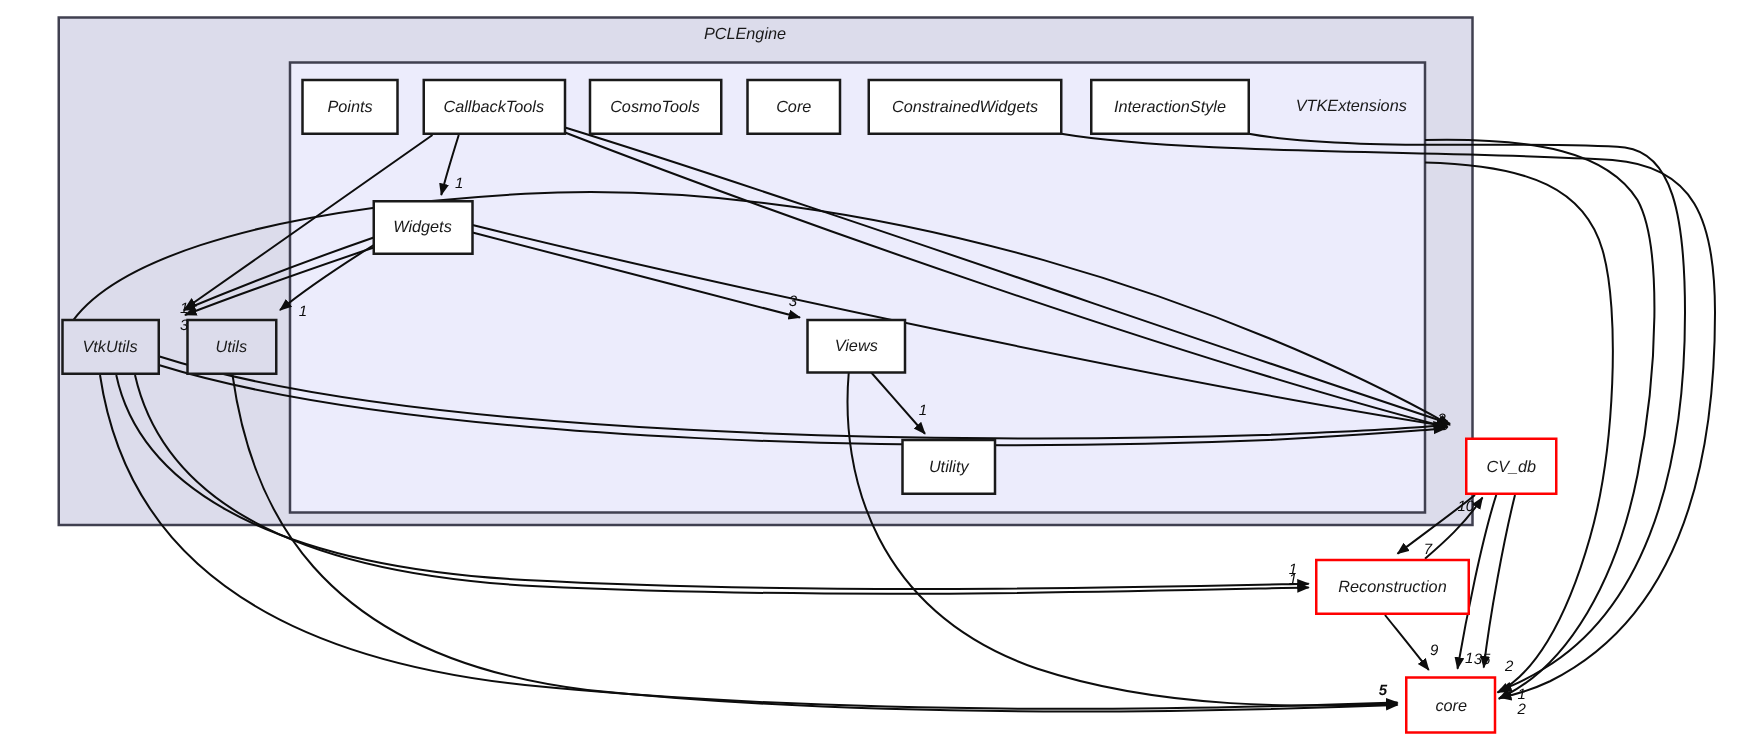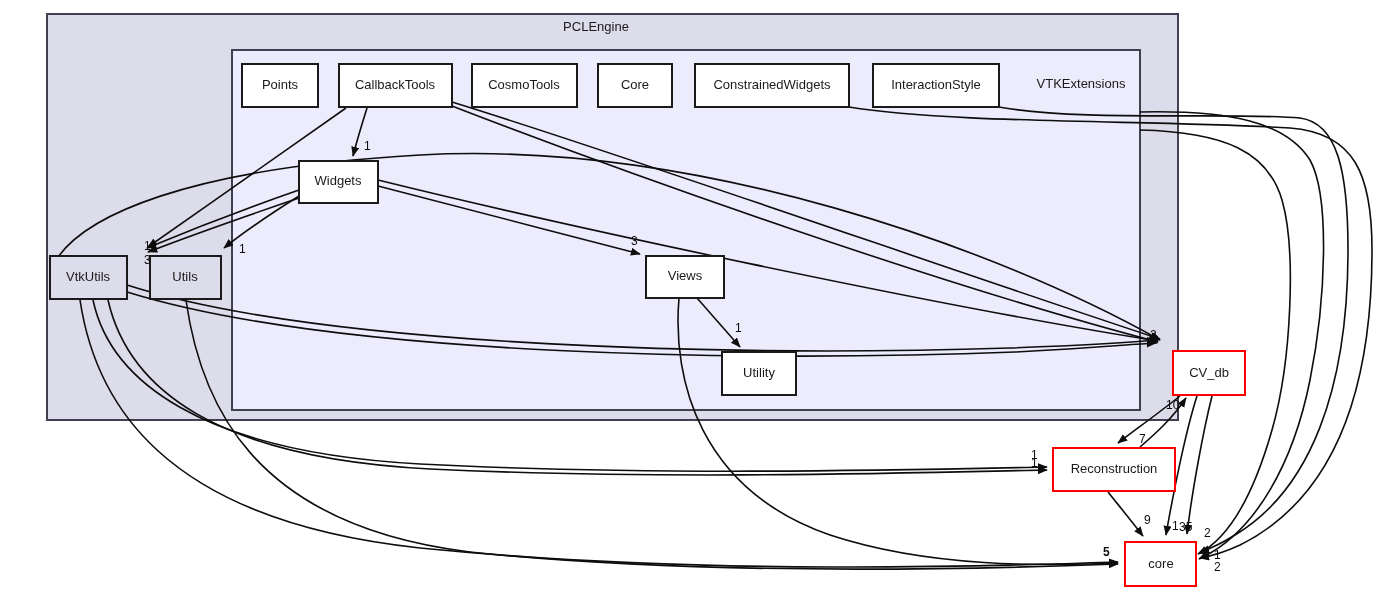--- a/index.html
+++ b/index.html
@@ -7,20 +7,21 @@
     padding: 0;
     background: #ffffff;
   }
   #stage {
     position: relative;
     width: 1392px;
     height: 596px;
     overflow: hidden;
     background: #ffffff;
     font-family: "Liberation Sans", sans-serif;
+    font-style: italic;
   }
   svg#graph {
     position: absolute;
     top: 0;
     left: 0;
     width: 1392px;
     height: 596px;
     display: block;
   }
   .cluster-rect {

